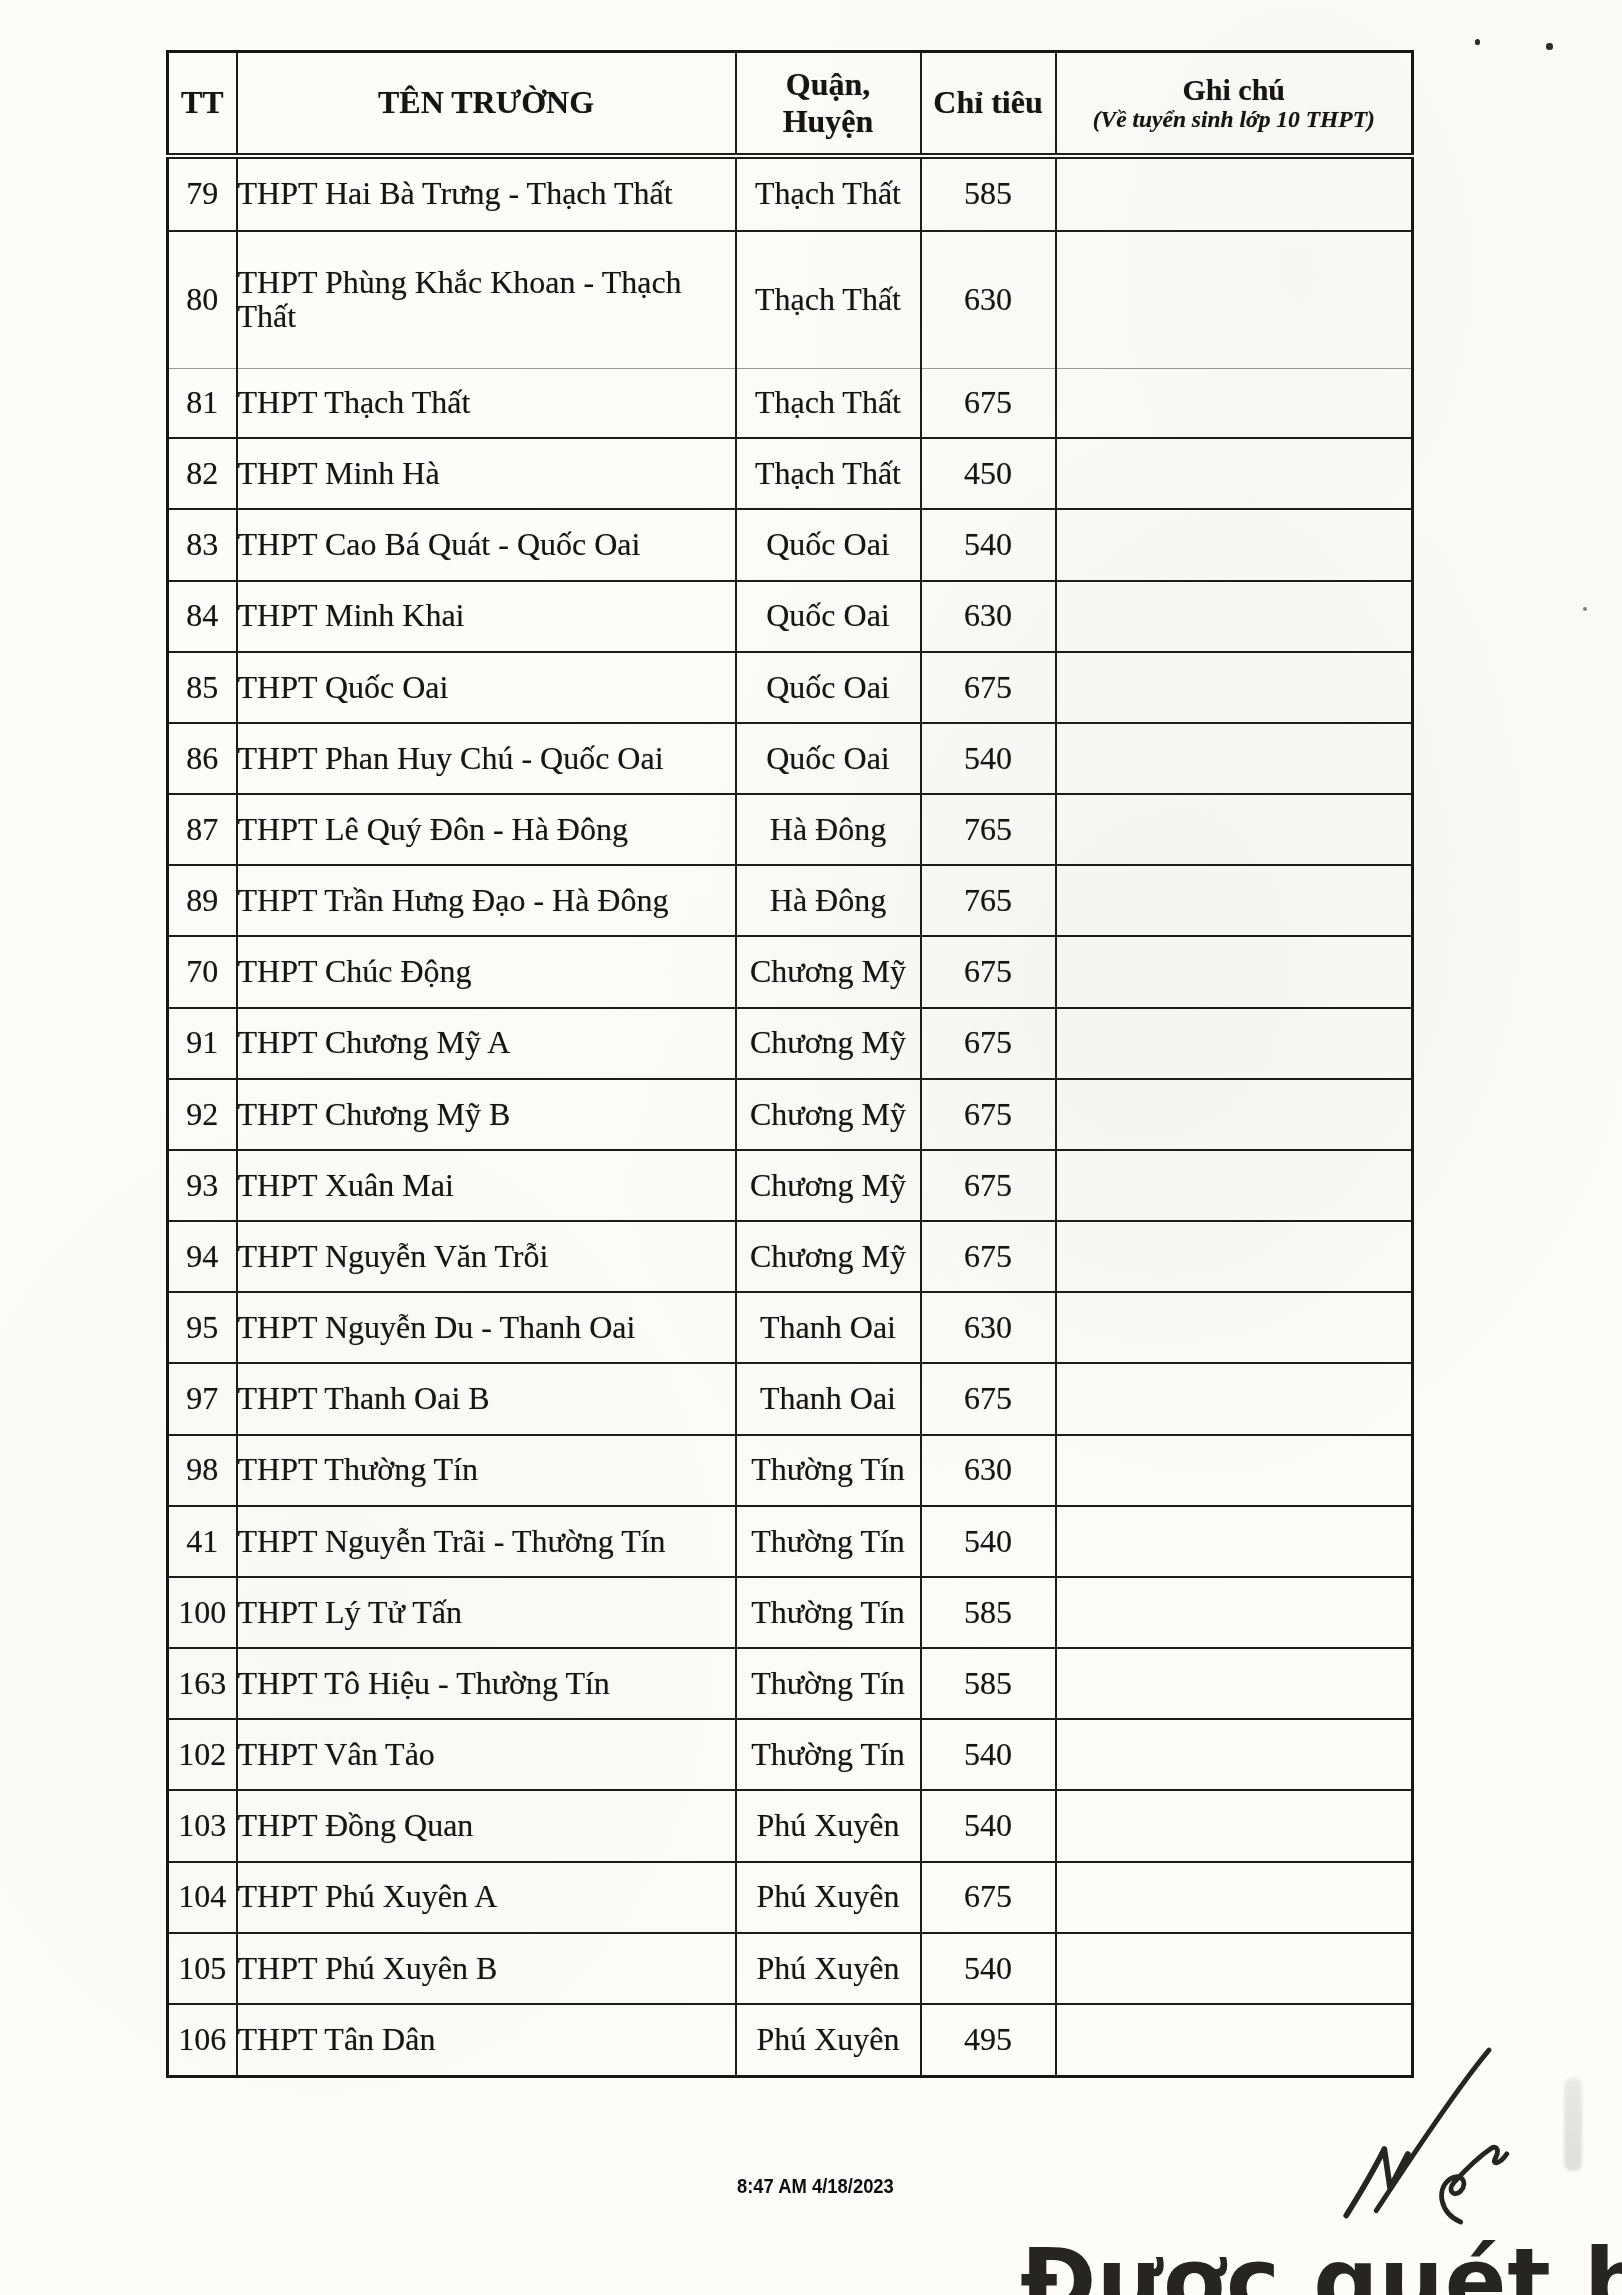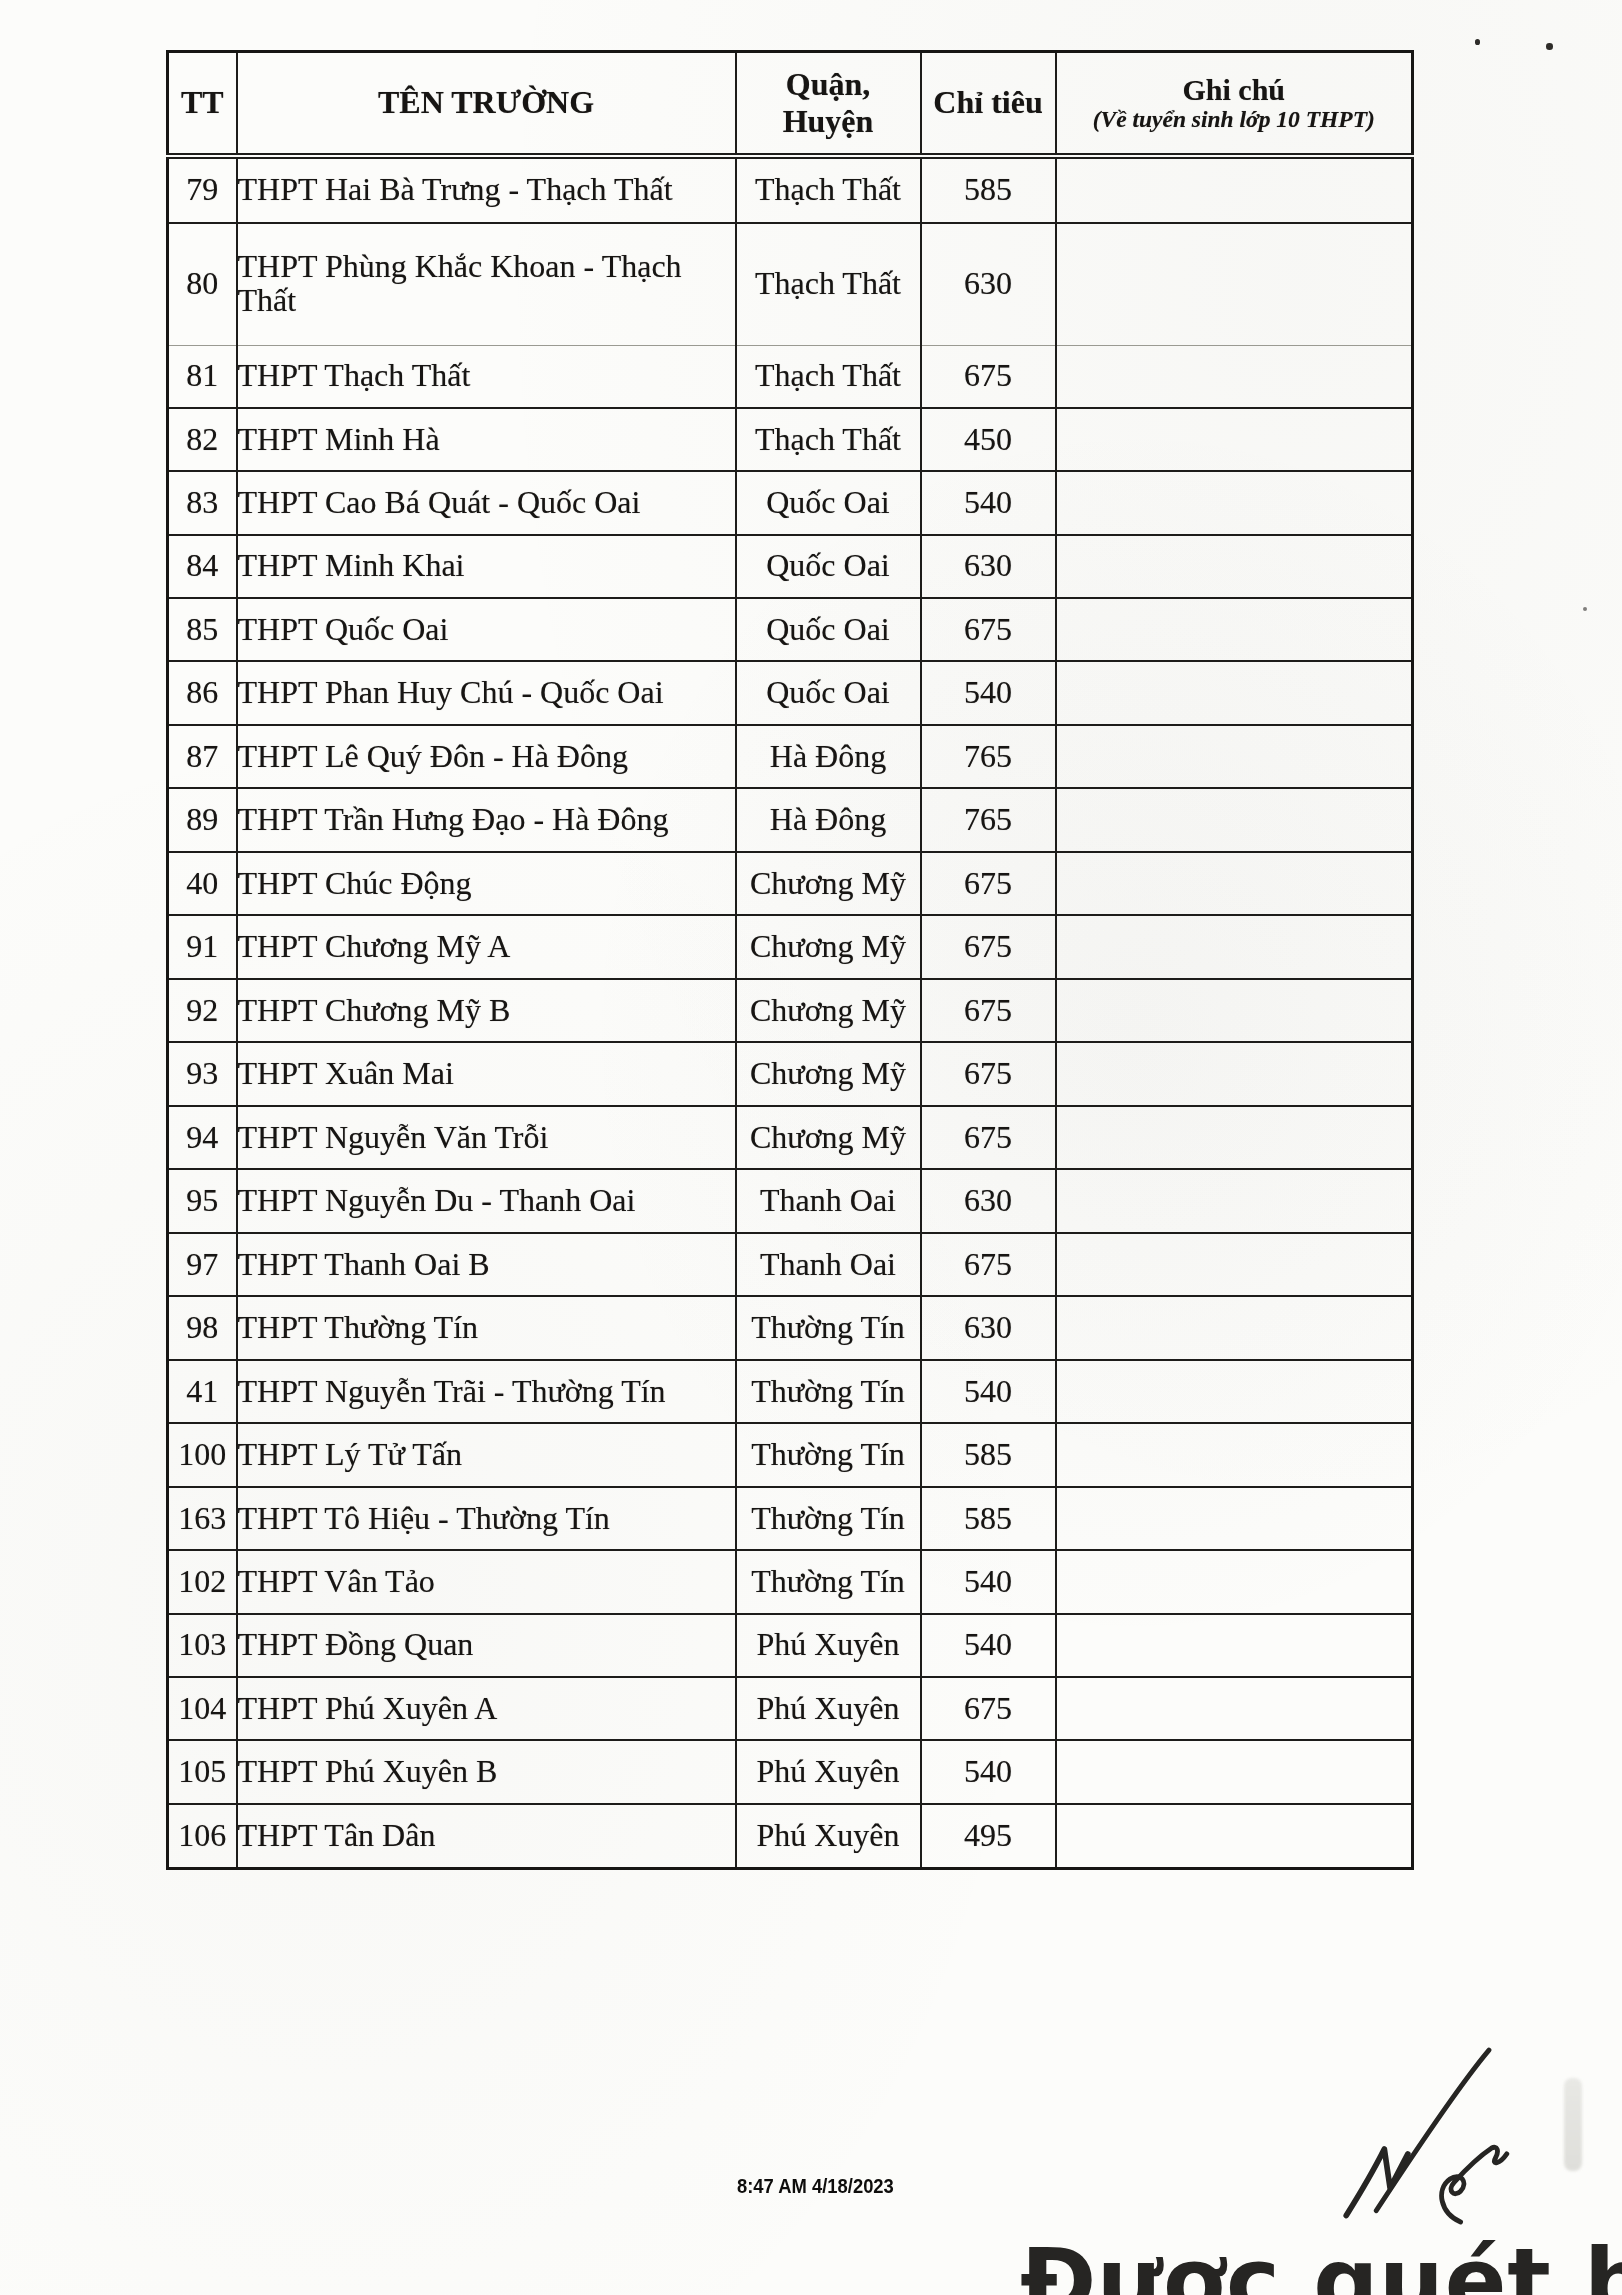--- a/index.html
+++ b/index.html
@@ -11,21 +11,21 @@
       radial-gradient(ellipse at 20% 70%, rgba(120,120,110,0.03), transparent 40%),
       radial-gradient(ellipse at 70% 45%, rgba(100,100,95,0.04), transparent 35%),
       #fcfcfa;
     overflow:hidden;
     font-family:"Liberation Serif", serif;
     color:#171513;
   }
   
   table.quota{
     position:absolute;left:166px;top:50px;
-    width:1245px;height:1820px;
+    width:1245px;height:2028px;
     border-collapse:collapse;
     table-layout:fixed;
     border-radius:15px;
   }
   table.quota th, table.quota td{
     border:2.4px solid #1d1c1a;
     padding:0;
     vertical-align:middle;
     text-shadow:0 0 0.8px rgba(20,18,15,0.45);
   }
@@ -178,21 +178,21 @@
 
     <tr>
       <td class="c-tt">89</td>
       <td class="c-name">THPT Trần Hưng Đạo - Hà Đông</td>
       <td class="c-dist">Hà Đông</td>
       <td class="c-quota">765</td>
       <td class="c-note"></td>
     </tr>
 
     <tr>
-      <td class="c-tt">40</td>
+      <td class="c-tt">70</td>
       <td class="c-name">THPT Chúc Động</td>
       <td class="c-dist">Chương Mỹ</td>
       <td class="c-quota">675</td>
       <td class="c-note"></td>
     </tr>
 
     <tr>
       <td class="c-tt">91</td>
       <td class="c-name">THPT Chương Mỹ A</td>
       <td class="c-dist">Chương Mỹ</td>

